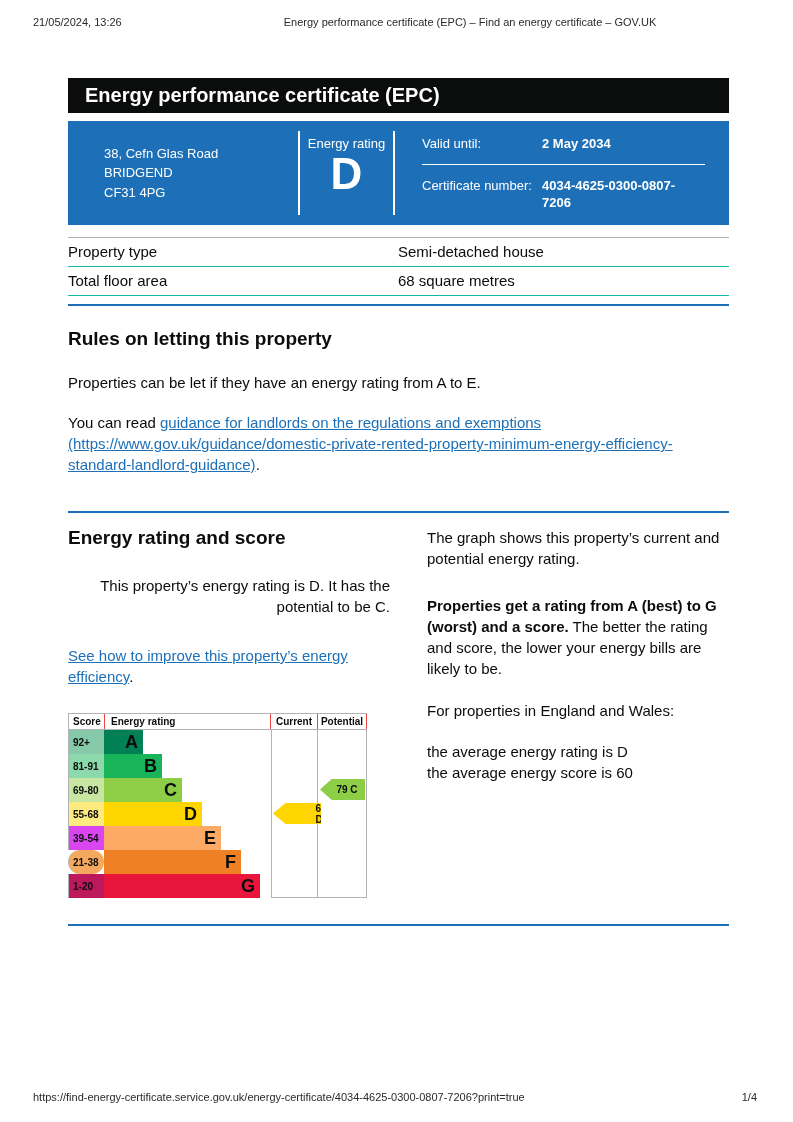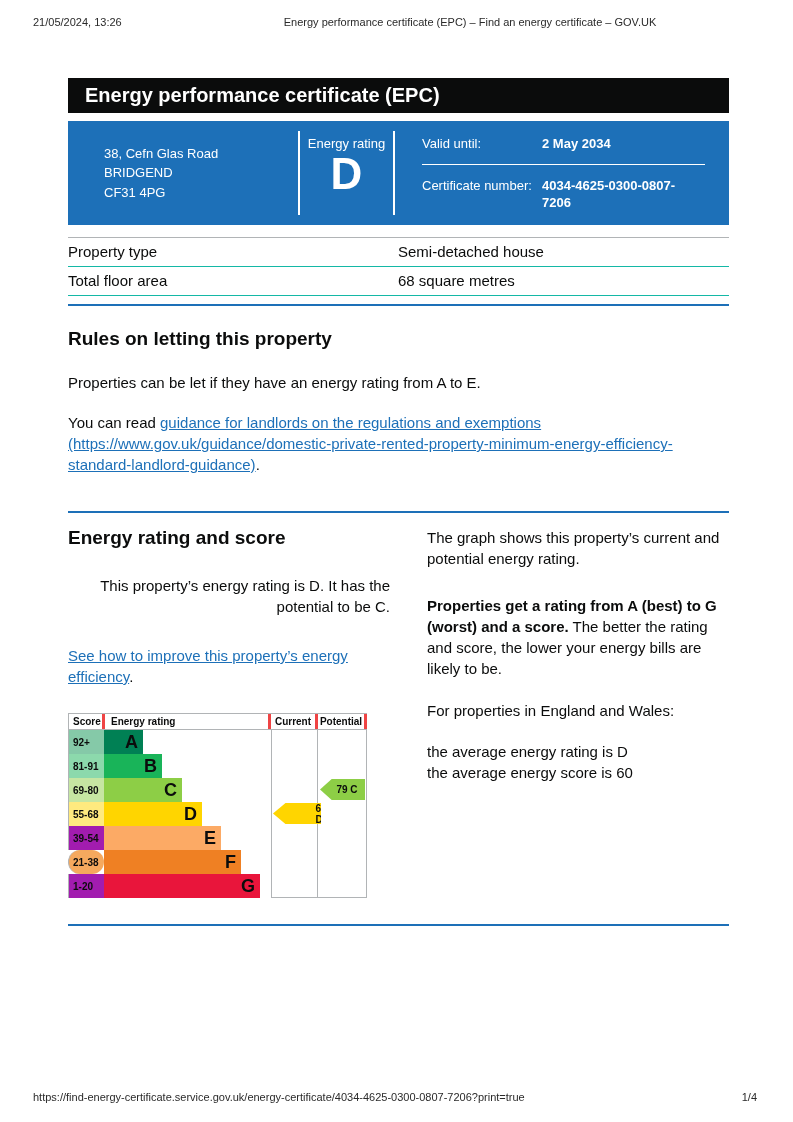--- a/index.html
+++ b/index.html
@@ -57,21 +57,21 @@
   .lc-link { margin-top:28px; overflow-wrap:break-word; }
   .rc-p2 { margin-top:26px; }
   .rc-p3 { margin-top:21px; }
   .rc-p4 { margin-top:20px; }
 
   
   .chart { position:relative; width:299px; margin-top:26px; }
   .chart-header { display:flex; height:17px; box-sizing:border-box;
                   border-top:1px solid #b1b4b6; border-bottom:1px solid #b1b4b6;
                   border-left:1px solid #b1b4b6; }
-  .ch-cell { box-sizing:border-box; border-right:3px solid #ef4444;
+  .ch-cell { box-sizing:border-box; border-right:1px solid #ef4444;
              font-weight:bold; font-size:10px; line-height:15px; padding-left:4px; }
   .ch-score { width:36px; }
   .ch-rating { width:166px; padding-left:6px; }
   .ch-current { width:47px; padding-left:0; text-align:center; }
   .ch-potential { width:49px; padding-left:0; text-align:center; }
   .band-row { display:flex; height:24px; }
   .score-cell { width:36px; flex:none; box-sizing:border-box; border-left:1px solid #b1b4b6;
                 font-size:10px; font-weight:bold; display:flex; align-items:center;
                 padding-left:4px; }
   .band-bar { height:24px; display:flex; align-items:center; justify-content:flex-end;
@@ -177,33 +177,33 @@
                   <span class="band-letter">C</span>
                 </div>
             </div>
             <div class="band-row">
               <div class="score-cell" style="background: rgb(255, 234, 127);">55-68</div>
               <div class="band-bar" style="background: rgb(255, 213, 0); width: 98px;">
                   <span class="band-letter">D</span>
                 </div>
             </div>
             <div class="band-row">
-              <div class="score-cell" style="background: #a21caf;">39-54</div>
+              <div class="score-cell" style="background: #d946ef;">39-54</div>
               <div class="band-bar" style="background: rgb(252, 170, 101); width: 117px;">
                   <span class="band-letter">E</span>
                 </div>
             </div>
             <div class="band-row">
               <div class="score-cell" style="background: rgb(245, 169, 94); border-radius: 12px;">21-38</div>
               <div class="band-bar" style="background: rgb(239, 128, 35); width: 137px;">
                   <span class="band-letter">F</span>
                 </div>
             </div>
             <div class="band-row">
-              <div class="score-cell" style="background: #a21caf;">1-20</div>
+              <div class="score-cell" style="background: #be185d;">1-20</div>
               <div class="band-bar" style="background: rgb(233, 21, 59); width: 156px;">
                   <span class="band-letter">G</span>
                 </div>
             </div>
           </div>
           <div class="overlay-col col-current"></div>
           <div class="overlay-col col-potential"></div>
           <div class="marker marker-current" style="top: 90px; background: rgb(255, 213, 0);">
               <span>63 D</span>
             </div>

